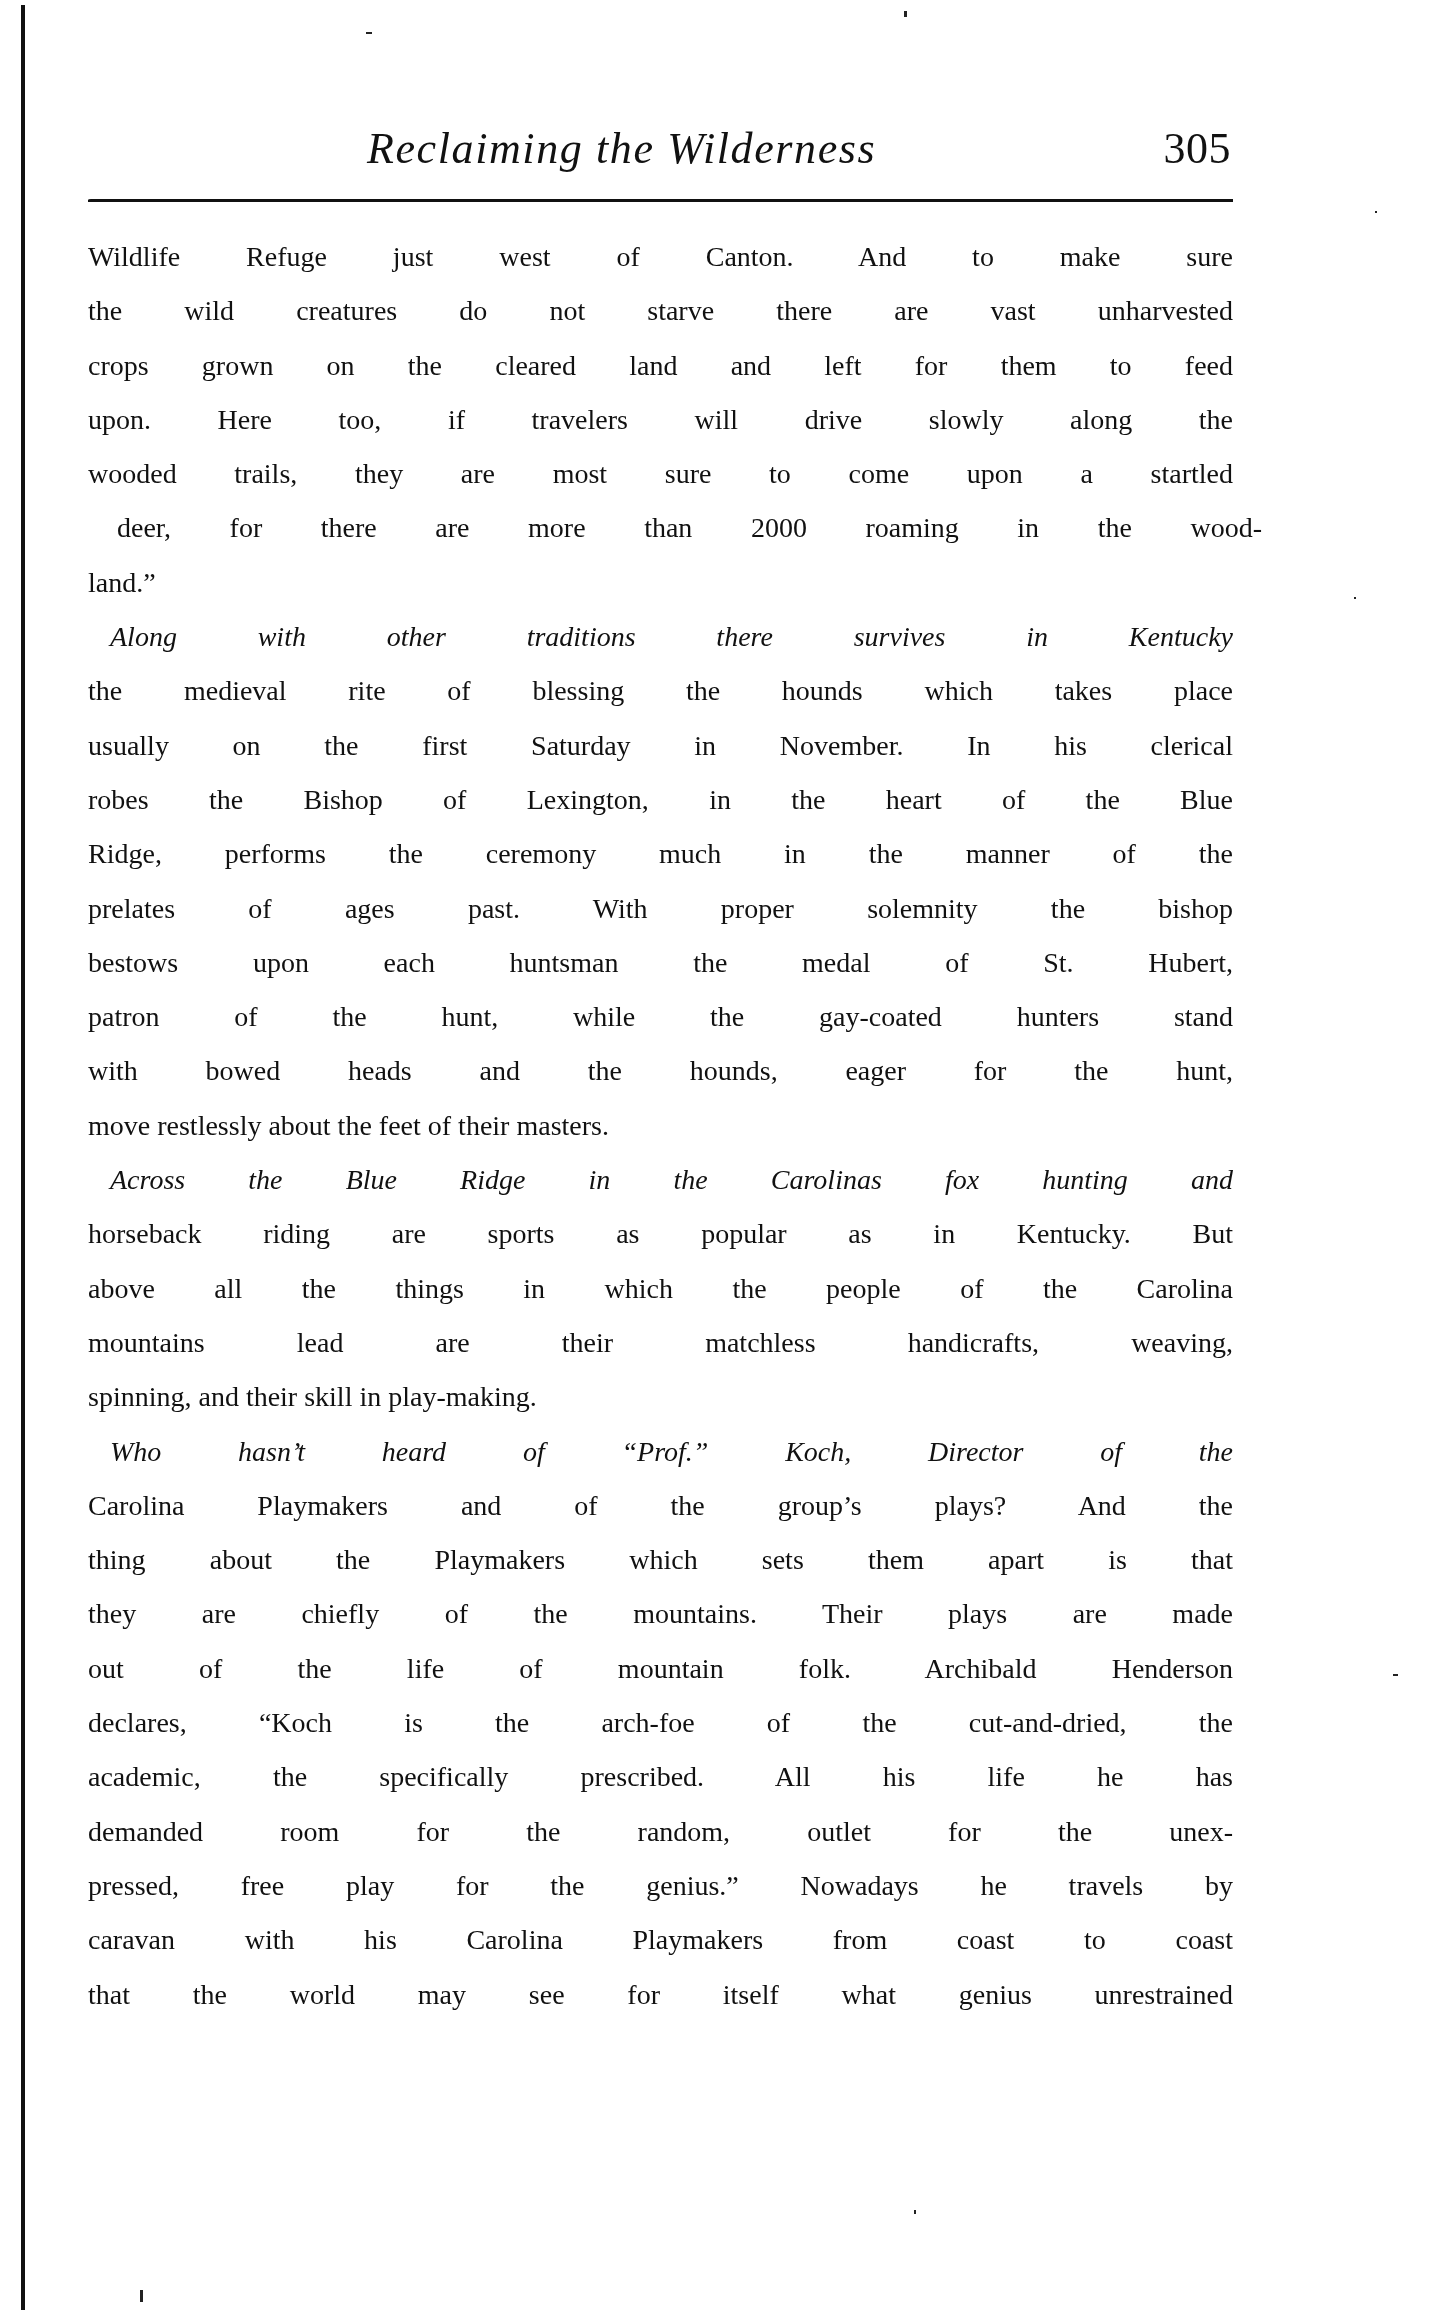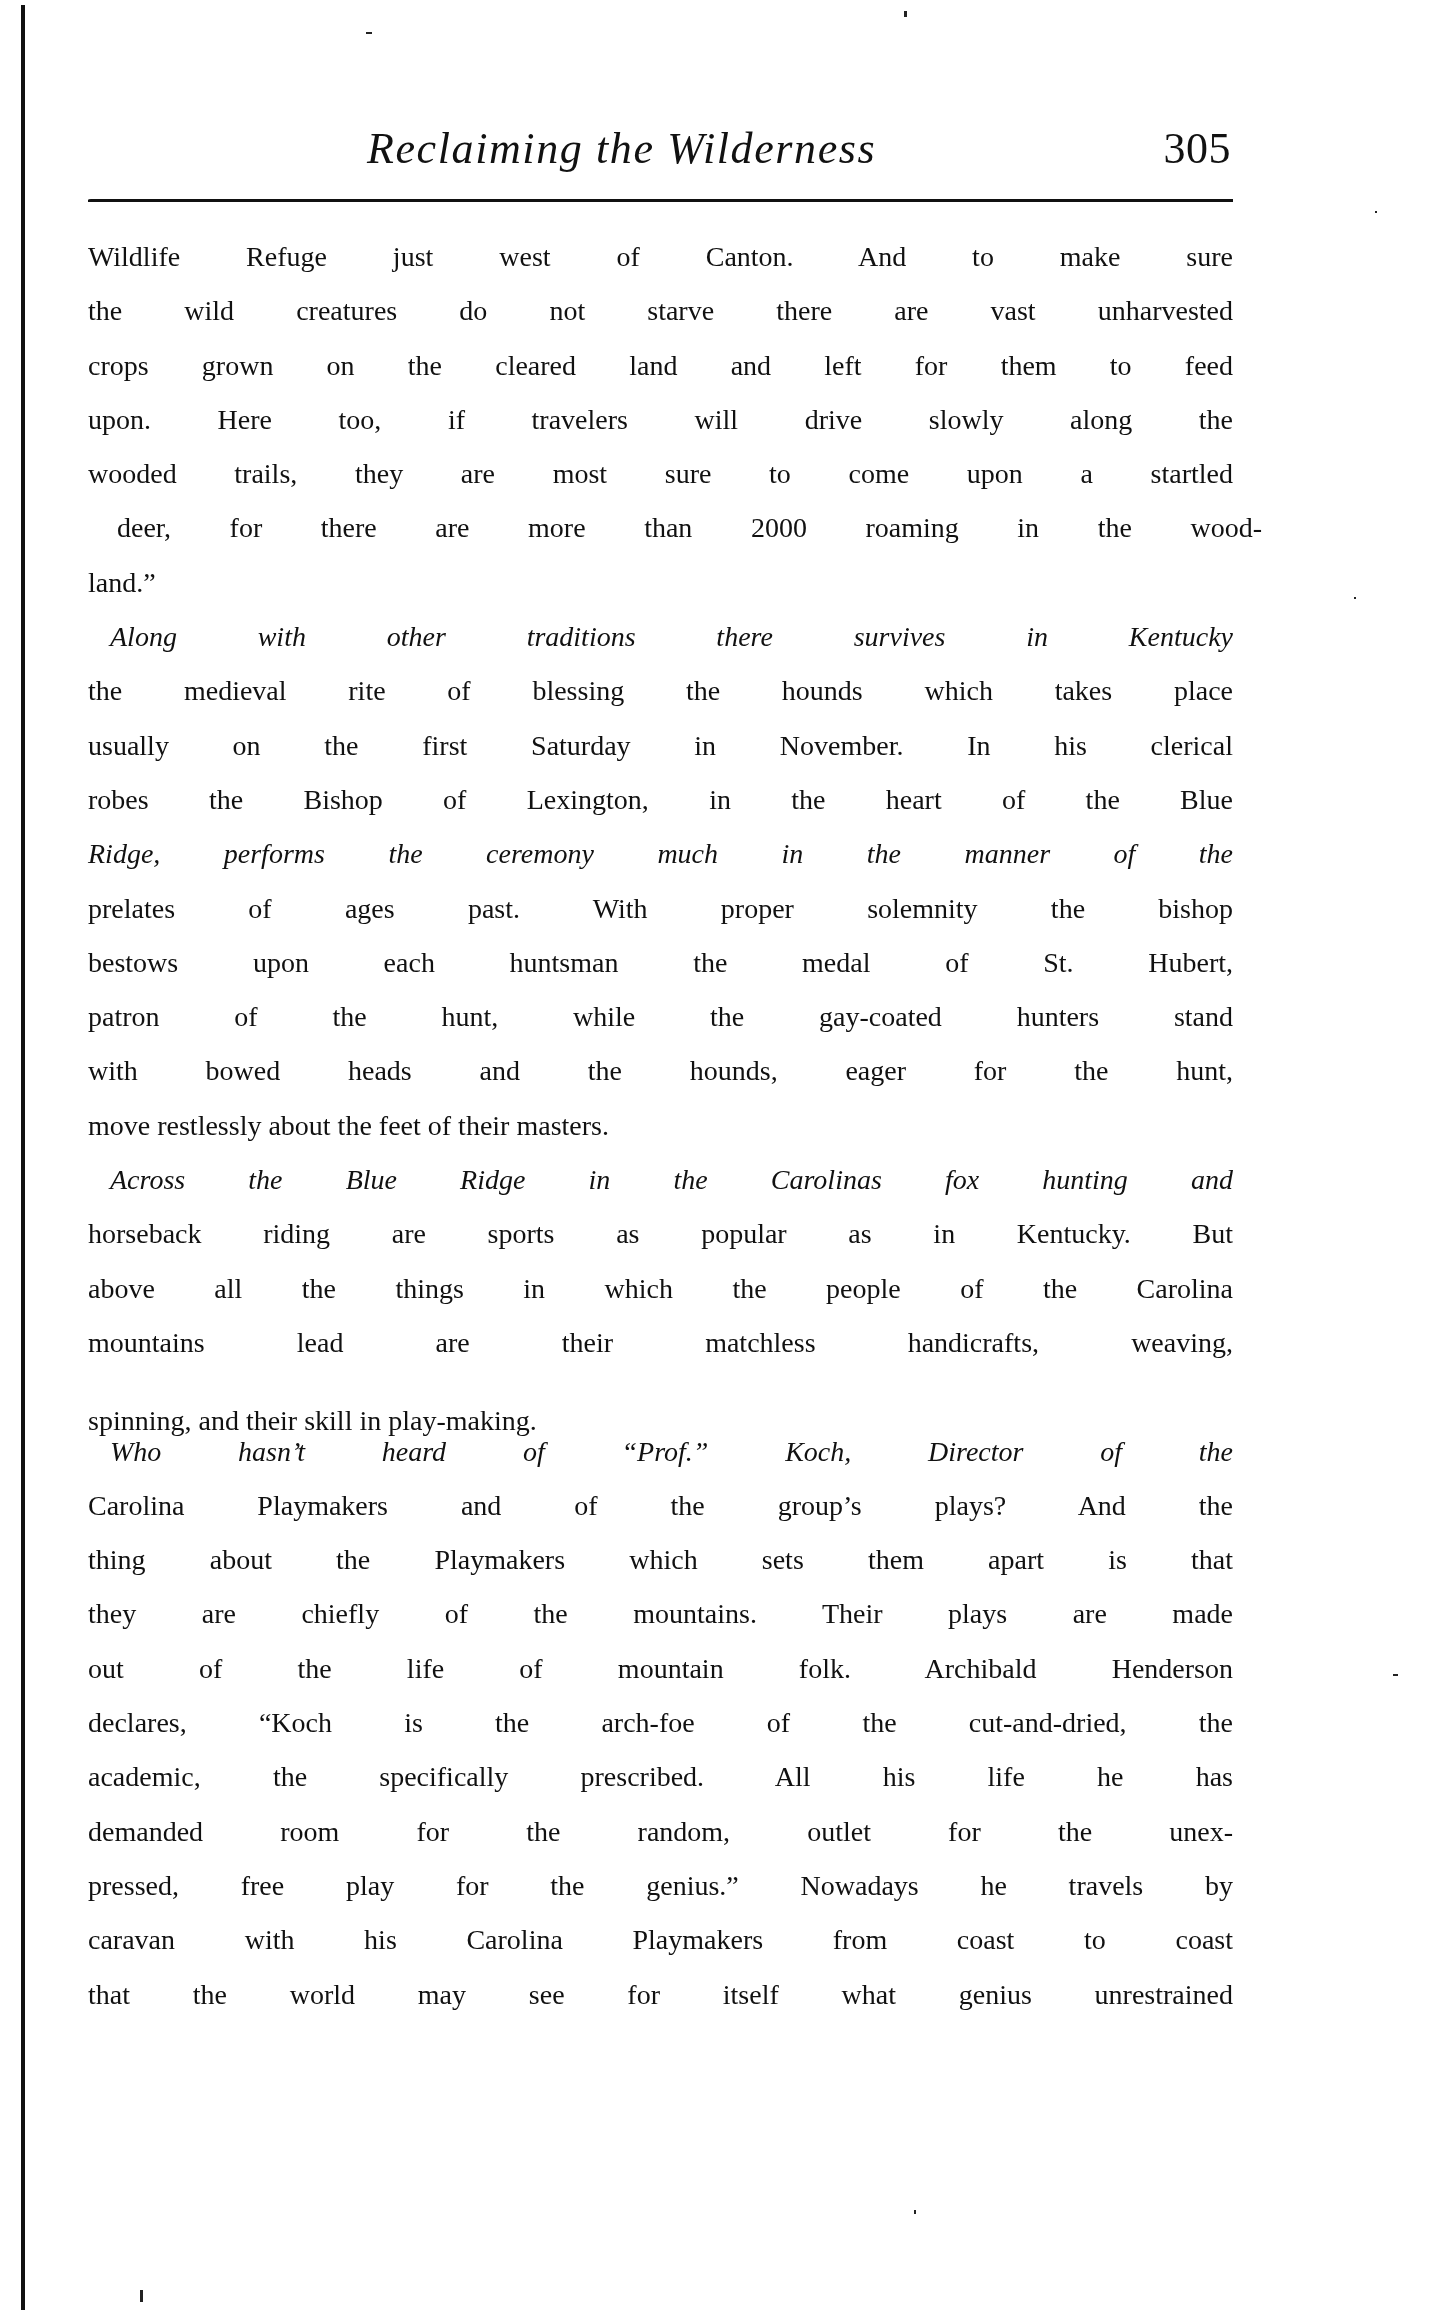--- a/index.html
+++ b/index.html
@@ -116,34 +116,34 @@
     <div class="line justify"><span style="width: 1145px; display: inline-block; text-align: justify; text-align-last: justify;">wooded trails, they are most sure to come upon a startled</span></div>
     <div class="line justify"><span style="width: 1145px; display: inline-block; text-align: justify; text-align-last: justify; margin-left: 29px;">deer, for there are more than 2000 roaming in the wood-</span></div>
     <div class="line"><span style="width: auto; display: inline-block; text-align: center;">land.”</span></div>
   </div>
 
   <div>
     <div class="line justify indent"><span style="width: 1123px; display: inline-block; text-align: justify; text-align-last: justify;">Along with other traditions there survives in Kentucky</span></div>
     <div class="line justify"><span style="width: 1145px; display: inline-block; text-align: justify; text-align-last: justify;">the medieval rite of blessing the hounds which takes place</span></div>
     <div class="line justify"><span style="width: 1145px; display: inline-block; text-align: justify; text-align-last: justify;">usually on the first Saturday in November. In his clerical</span></div>
     <div class="line justify"><span style="width: 1145px; display: inline-block; text-align: justify; text-align-last: justify;">robes the Bishop of Lexington, in the heart of the Blue</span></div>
-    <div class="line justify"><span style="width: 1145px; display: inline-block; text-align: justify; text-align-last: justify; font-style: italic;">Ridge, performs the ceremony much in the manner of the</span></div>
+    <div class="line justify"><span style="width: 1145px; display: inline-block; text-align: justify; text-align-last: justify;">Ridge, performs the ceremony much in the manner of the</span></div>
     <div class="line justify"><span style="width: 1145px; display: inline-block; text-align: justify; text-align-last: justify;">prelates of ages past. With proper solemnity the bishop</span></div>
     <div class="line justify"><span style="width: 1145px; display: inline-block; text-align: justify; text-align-last: justify;">bestows upon each huntsman the medal of St. Hubert,</span></div>
     <div class="line justify"><span style="width: 1145px; display: inline-block; text-align: justify; text-align-last: justify;">patron of the hunt, while the gay-coated hunters stand</span></div>
     <div class="line justify"><span style="width: 1145px; display: inline-block; text-align: justify; text-align-last: justify;">with bowed heads and the hounds, eager for the hunt,</span></div>
     <div class="line"><span style="width: auto; display: inline-block;">move restlessly about the feet of their masters.</span></div>
   </div>
 
   <div>
     <div class="line justify indent"><span style="width: 1123px; display: inline-block; text-align: justify; text-align-last: justify;">Across the Blue Ridge in the Carolinas fox hunting and</span></div>
     <div class="line justify"><span style="width: 1145px; display: inline-block; text-align: justify; text-align-last: justify;">horseback riding are sports as popular as in Kentucky. But</span></div>
     <div class="line justify"><span style="width: 1145px; display: inline-block; text-align: justify; text-align-last: justify;">above all the things in which the people of the Carolina</span></div>
     <div class="line justify"><span style="width: 1145px; display: inline-block; text-align: justify; text-align-last: justify;">mountains lead are their matchless handicrafts, weaving,</span></div>
-    <div class="line"><span style="width: auto; display: inline-block; margin-top: 24px;">spinning, and their skill in play-making.</span></div>
+    <div class="line"><span style="width: auto; display: inline-block;">spinning, and their skill in play-making.</span></div>
   </div>
 
   <div>
     <div class="line justify indent"><span style="width: 1123px; display: inline-block; text-align: justify; text-align-last: justify;">Who hasn’t heard of “Prof.” Koch, Director of the</span></div>
     <div class="line justify"><span style="width: 1145px; display: inline-block; text-align: justify; text-align-last: justify;">Carolina Playmakers and of the group’s plays? And the</span></div>
     <div class="line justify"><span style="width: 1145px; display: inline-block; text-align: justify; text-align-last: justify;">thing about the Playmakers which sets them apart is that</span></div>
     <div class="line justify"><span style="width: 1145px; display: inline-block; text-align: justify; text-align-last: justify;">they are chiefly of the mountains. Their plays are made</span></div>
     <div class="line justify"><span style="width: 1145px; display: inline-block; text-align: justify; text-align-last: justify;">out of the life of mountain folk. Archibald Henderson</span></div>
     <div class="line justify"><span style="width: 1145px; display: inline-block; text-align: justify; text-align-last: justify;">declares, “Koch is the arch-foe of the cut-and-dried, the</span></div>
     <div class="line justify"><span style="width: 1145px; display: inline-block; text-align: justify; text-align-last: justify;">academic, the specifically prescribed. All his life he has</span></div>

